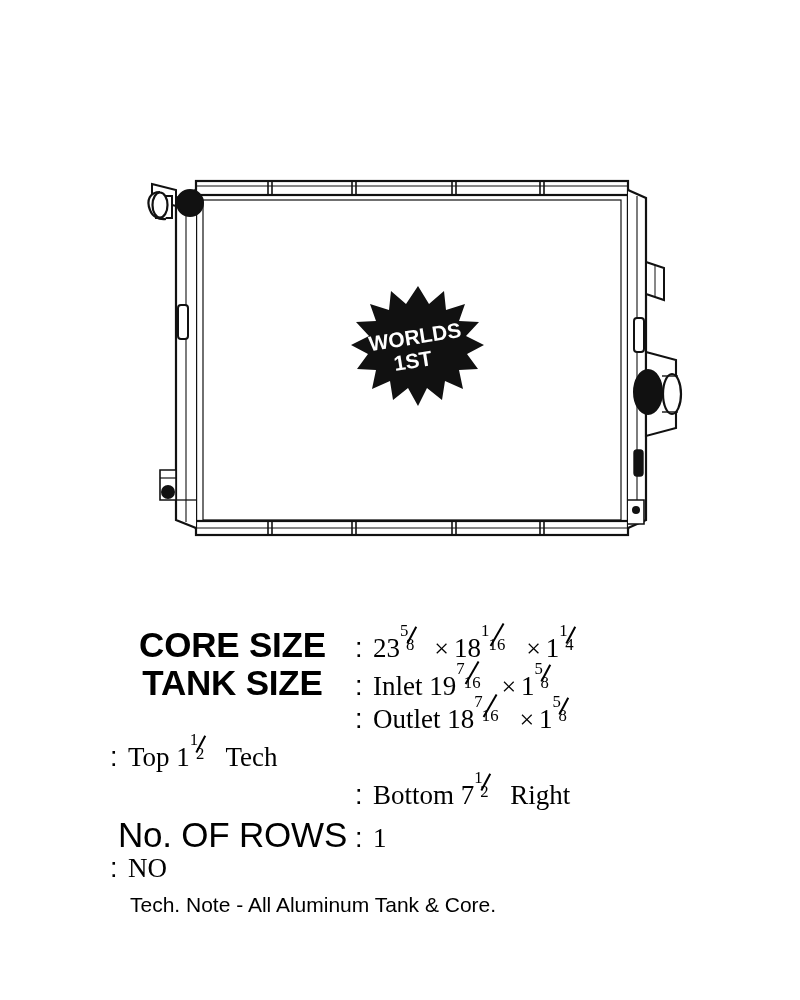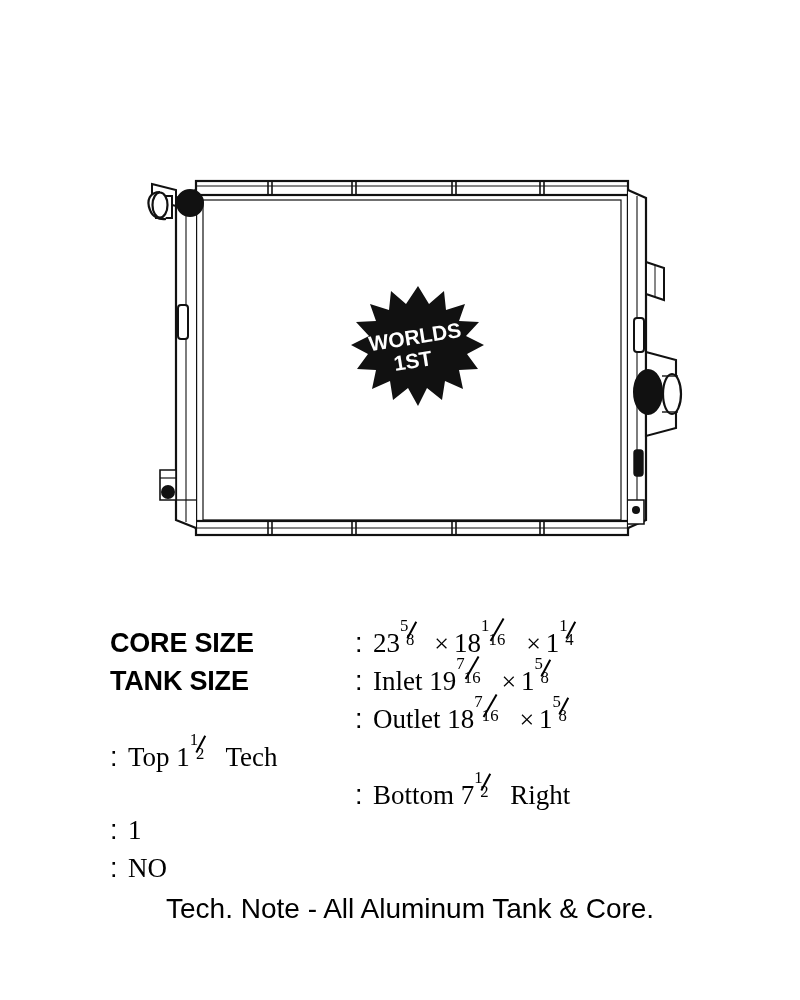--- a/index.html
+++ b/index.html
@@ -35,22 +35,22 @@
     top: 625px;
     width: 640px;
   }
   .spec-row {
     display: flex;
     align-items: baseline;
     height: 38px;
   }
   .spec-label {
     width: 245px;
-    text-align: left;
-    font-size: 27px;
+    text-align: center;
+    font-size: 35px;
     font-weight: bold;
     letter-spacing: -0.2px;
     white-space: nowrap;
   }
   .spec-label.thin {
     font-weight: normal;
   }
   .spec-colon {
     width: 18px;
     font-size: 27px;
@@ -97,24 +97,23 @@
   .frac.wide { width: 1.45em; }
   .frac.wide .bar { left: 0.10em; width: 0.95em; transform: rotate(-60deg); }
   .frac.wide .den { left: 0.45em; }
 
   .times { font-size: 26px; padding: 0 5px; }
 
   #tech-note {
     position: absolute;
     left: 130px;
     top: 893px;
-    font-size: 28px;
+    font-size: 21px;
     font-weight: normal;
     white-space: nowrap;
-    margin-left: 36px;
   }
 </style>
 </head>
 <body>
 
 <div id="sheet">
 
   <div id="illustration">
     <svg width="800" height="600" viewBox="0 0 800 600">
       <g fill="none" stroke="#111111" stroke-width="2.2" stroke-linejoin="miter">
@@ -219,20 +218,21 @@
       <div class="spec-row">
         <div class="spec-colon">:</div>
         <div class="spec-value" title="Top 1 1/2 Left"><span>Top 1</span><span class="frac"><span class="num">1</span><span class="bar"></span><span class="den">2</span></span><span> Tech</span></div>
       </div>
       <div class="spec-row">
         <div class="spec-label"></div>
         <div class="spec-colon">:</div>
         <div class="spec-value" title="Bottom 1 1/2 Right"><span>Bottom 7</span><span class="frac"><span class="num">1</span><span class="bar"></span><span class="den">2</span></span><span> Right</span></div>
       </div>
       <div class="spec-row">
+        <div class="spec-label thin">No. OF ROWS</div>
         <div class="spec-colon">:</div>
         <div class="spec-value" title="1"><span>1</span></div>
       </div>
       <div class="spec-row">
         <div class="spec-colon">:</div>
         <div class="spec-value" title="NO"><span>NO</span></div>
       </div>
     </div>
 
   <div id="tech-note">Tech. Note - All Aluminum Tank &amp; Core.</div>

